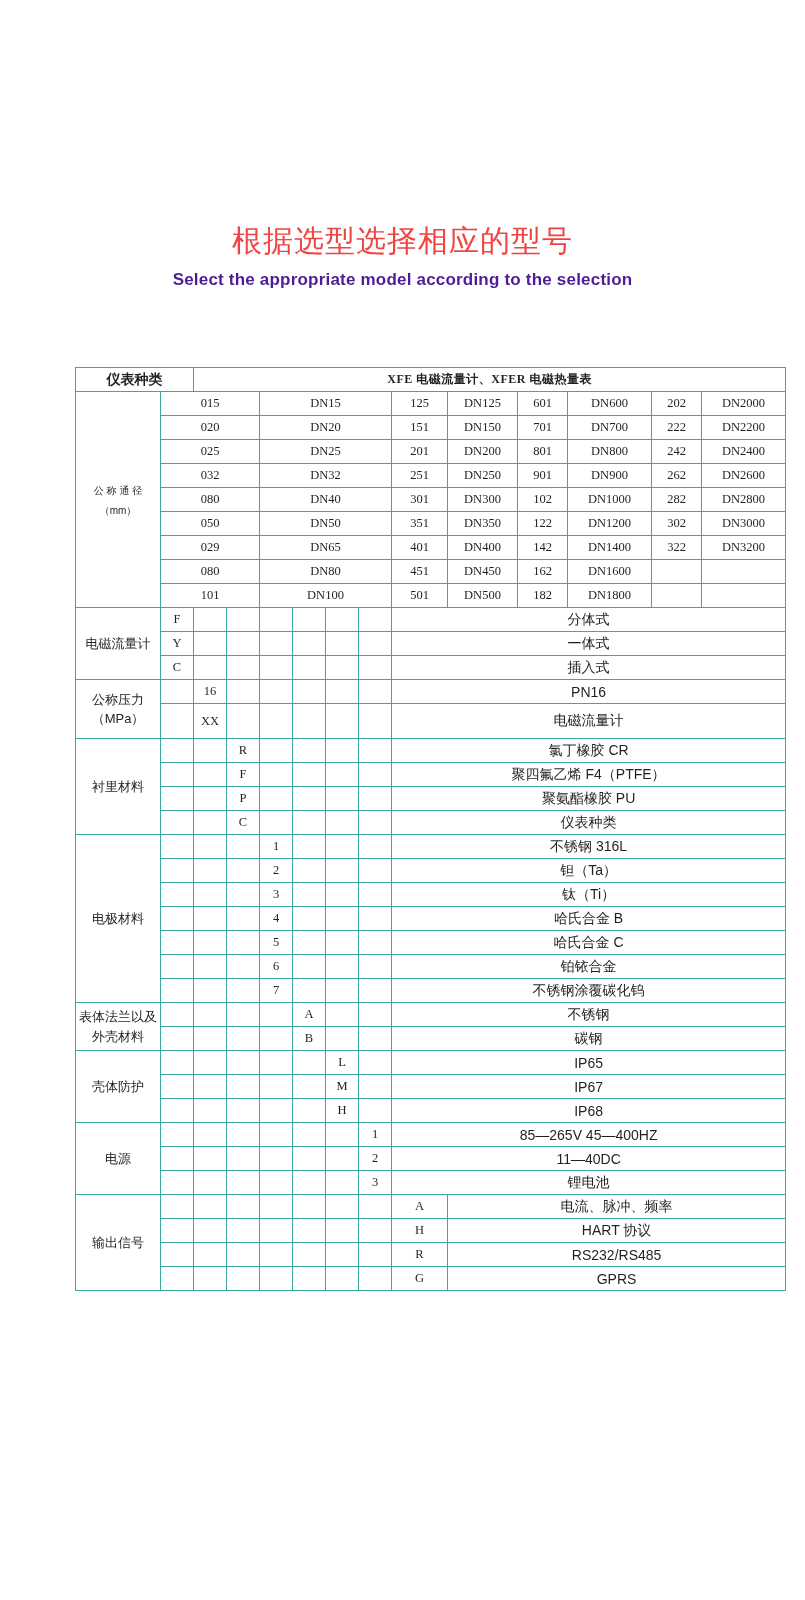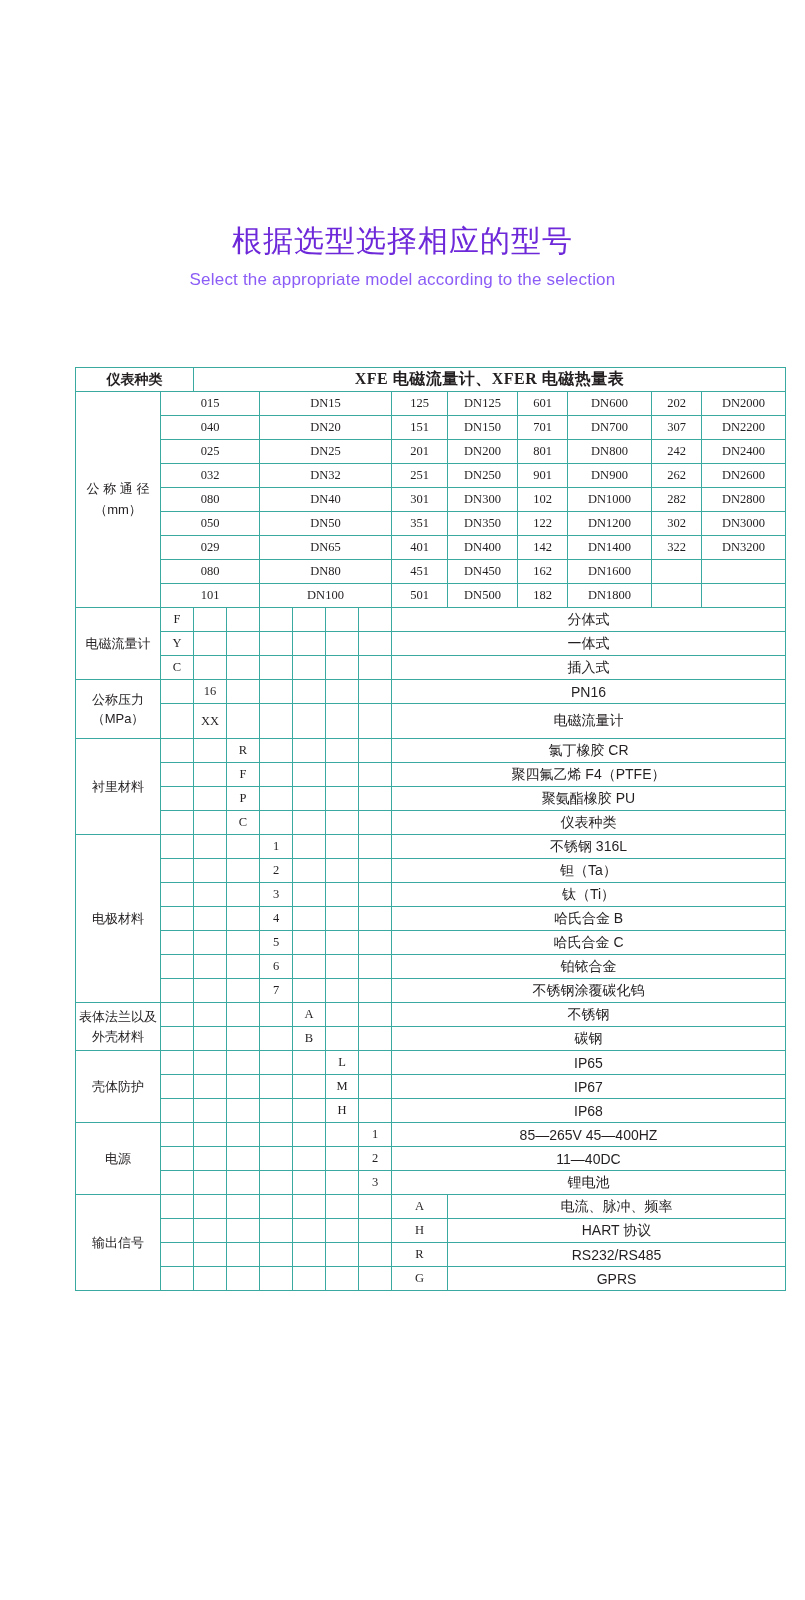--- a/index.html
+++ b/index.html
@@ -21,29 +21,29 @@
     position: relative;
   }
   .title-block {
     text-align: center;
     padding-top: 222px;
   }
   .title-cn {
     font-size: 30px;
     font-weight: 400;
     letter-spacing: 1px;
-    color: #6d28d9;
+    color: #ef4444;
     margin: 0;
     line-height: 1.25;
   }
   .title-en {
     font-size: 17px;
-    color: #8b5cf6;
+    color: #4c1d95;
     margin: 10px 0 0 0;
-    font-weight: 400;
+    font-weight: 700;
     letter-spacing: 0.2px;
   }
 
   .table-wrap {
     position: absolute;
     left: 68px;
     top: 367px;
     width: 669px;
     padding-left: 7px;
   }
@@ -58,21 +58,21 @@
     padding: 0;
     height: 23px;
     text-align: center;
     vertical-align: middle;
     color: #231f20;
     background: #ffffff;
   }
   td.hdr {
     background: #ffffff;
     font-weight: 700;
-    font-size: 16px;
+    font-size: 12px;
     letter-spacing: 0.5px;
     height: 44px;
     font-family: "Liberation Serif", serif;
   }
   td.hdr-left {
     font-weight: 700;
     font-size: 14px;
     height: 44px;
     font-family: "Liberation Sans", sans-serif;
   }
@@ -97,21 +97,21 @@
   td.desc {
     text-align: left;
     padding-left: 8px;
     font-size: 14px;
   }
   td.empty {
     background: #ffffff;
   }
   .dn-label {
     line-height: 1.6;
-    font-size: 13px;
+    font-size: 10px;
   }
 </style>
 </head>
 <body>
 
 <div class="page">
 
   <div class="title-block">
     <h1 class="title-cn">根据选型选择相应的型号</h1>
     <p class="title-en">Select the appropriate model according to the selection</p>
@@ -150,27 +150,27 @@
         <td class="num" colspan="3">015</td>
         <td class="num" colspan="4">DN15</td>
         <td class="num">125</td>
         <td class="num">DN125</td>
         <td class="num">601</td>
         <td class="num">DN600</td>
         <td class="num">202</td>
         <td class="num">DN2000</td>
       </tr>
       <tr>
-        <td class="num" colspan="3">040</td>
+        <td class="num" colspan="3">020</td>
         <td class="num" colspan="4">DN20</td>
         <td class="num">151</td>
         <td class="num">DN150</td>
         <td class="num">701</td>
         <td class="num">DN700</td>
-        <td class="num">307</td>
+        <td class="num">222</td>
         <td class="num">DN2200</td>
       </tr>
       <tr>
         <td class="num" colspan="3">025</td>
         <td class="num" colspan="4">DN25</td>
         <td class="num">201</td>
         <td class="num">DN200</td>
         <td class="num">801</td>
         <td class="num">DN800</td>
         <td class="num">242</td>

